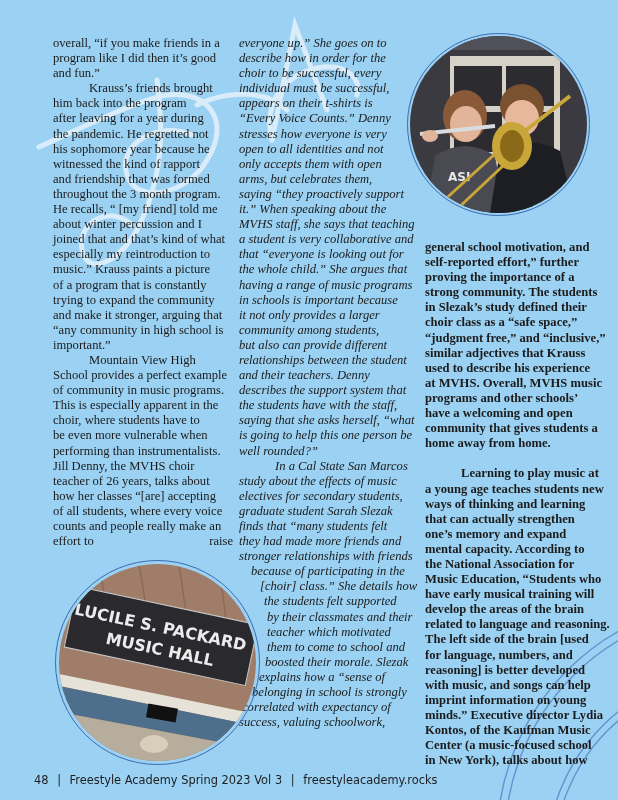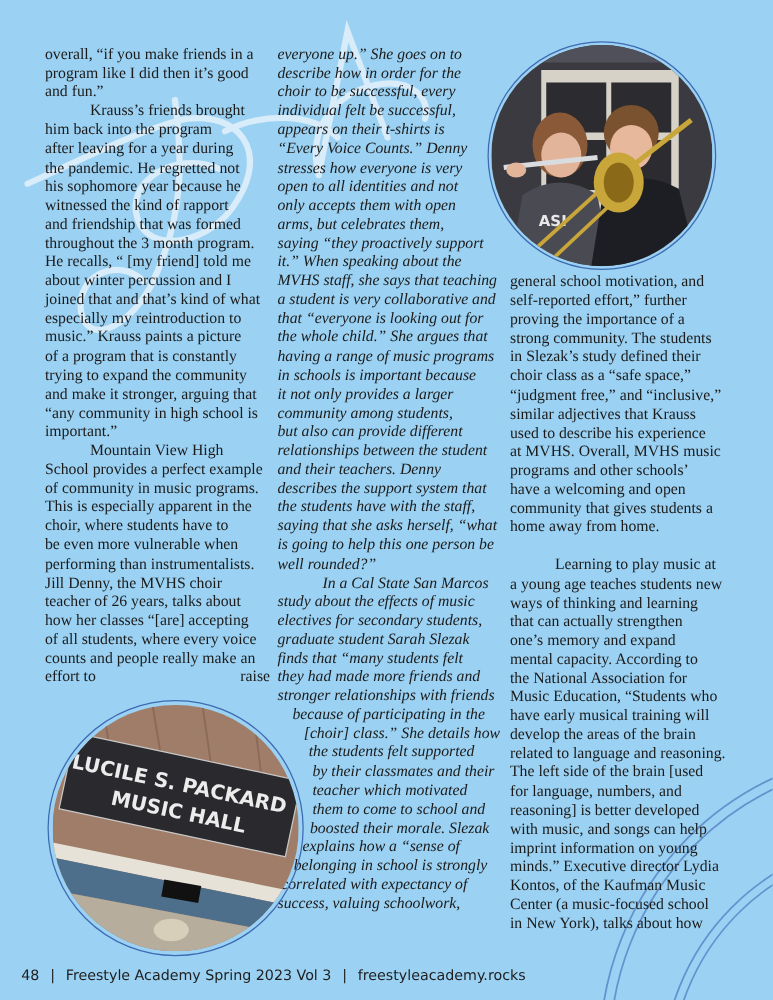--- a/index.html
+++ b/index.html
@@ -3,35 +3,35 @@
 <meta charset="utf-8">
 <style>
   * { box-sizing: border-box; margin: 0; padding: 0; }
   html, body { width: 618px; height: 800px; overflow: hidden; }
   body {
     background: #9bd1f2;
     font-family: "Liberation Serif", "DejaVu Serif", serif;
     color: #1b1b1b;
     position: relative;
   }
-  .page { position: absolute; inset: 0; width: 500px; height: 800px; }
+  .page { position: absolute; inset: 0; width: 500px; height: 800px; margin-left: 17px; }
 
   .deco { position: absolute; pointer-events: none; }
 
   .col {
     position: absolute;
     font-size: 12.6px;
     line-height: 15.1px;
   }
   .line { display: block; white-space: nowrap; }
   .indent { padding-left: 36px; }
 
   #col1 { left: 36px; top: 36px; width: 180px; }
   #col2 { left: 222px; top: 36px; width: 176px; font-style: italic; }
-  #col3 { left: 408px; top: 218px; width: 190px; }
+  #col3 { left: 408px; top: 240px; width: 190px; font-weight: bold; }
 
   .photo {
     position: absolute;
     border-radius: 50%;
     overflow: hidden;
   }
   .photo-ring {
     position: absolute;
     border-radius: 50%;
     border: 1.5px solid #3d6ab3;
@@ -112,21 +112,21 @@
     <span class="line" style="display:flex;justify-content:space-between;">
       <span>effort to</span>
       <span>raise</span>
     </span>
   </div>
 
   <div class="col" id="col2">
     <span class="line">everyone up.” She goes on to</span>
     <span class="line">describe how in order for the</span>
     <span class="line">choir to be successful, every</span>
-    <span class="line">individual felt be successful,</span>
+    <span class="line">individual must be successful,</span>
     <span class="line">appears on their t-shirts is</span>
     <span class="line">“Every Voice Counts.” Denny</span>
     <span class="line">stresses how everyone is very</span>
     <span class="line">open to all identities and not</span>
     <span class="line">only accepts them with open</span>
     <span class="line">arms, but celebrates them,</span>
     <span class="line">saying “they proactively support</span>
     <span class="line">it.” When speaking about the</span>
     <span class="line">MVHS staff, she says that teaching</span>
     <span class="line">a student is very collaborative and</span>

